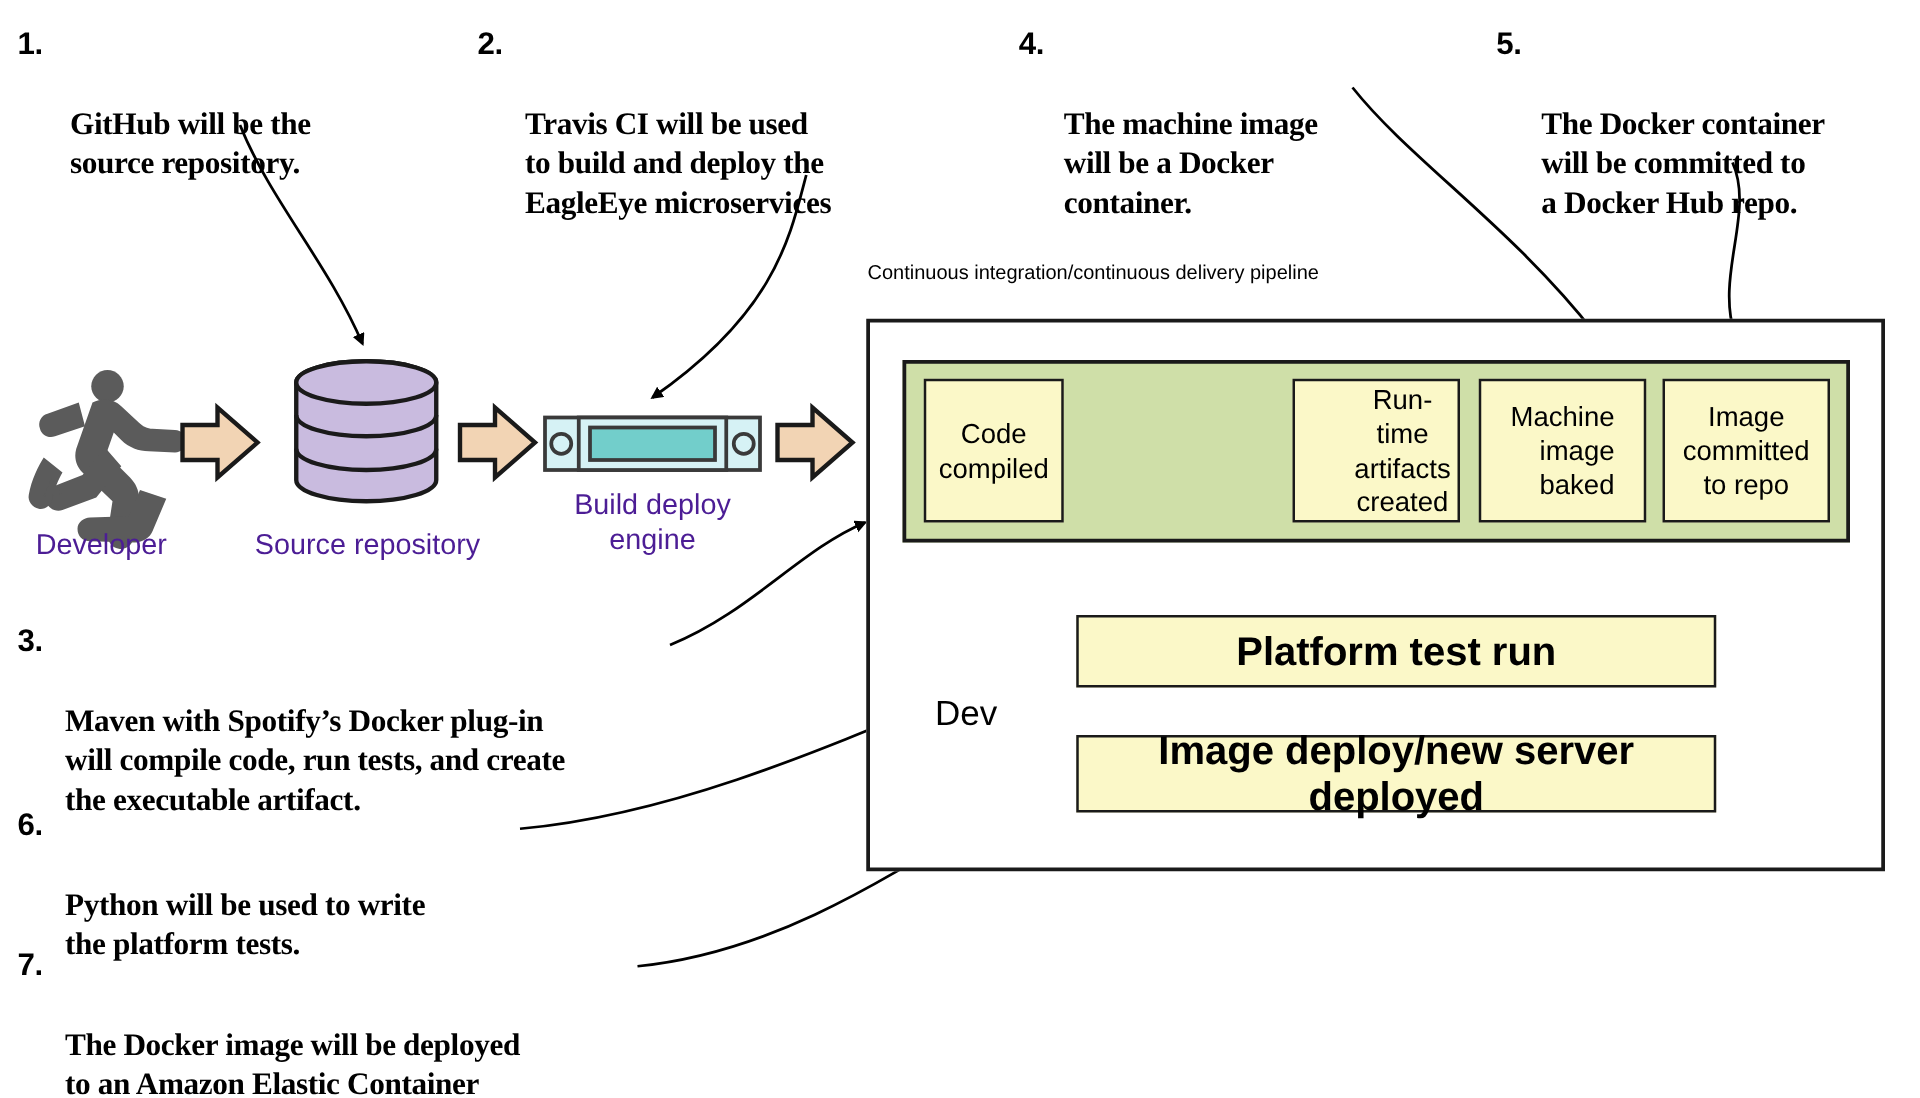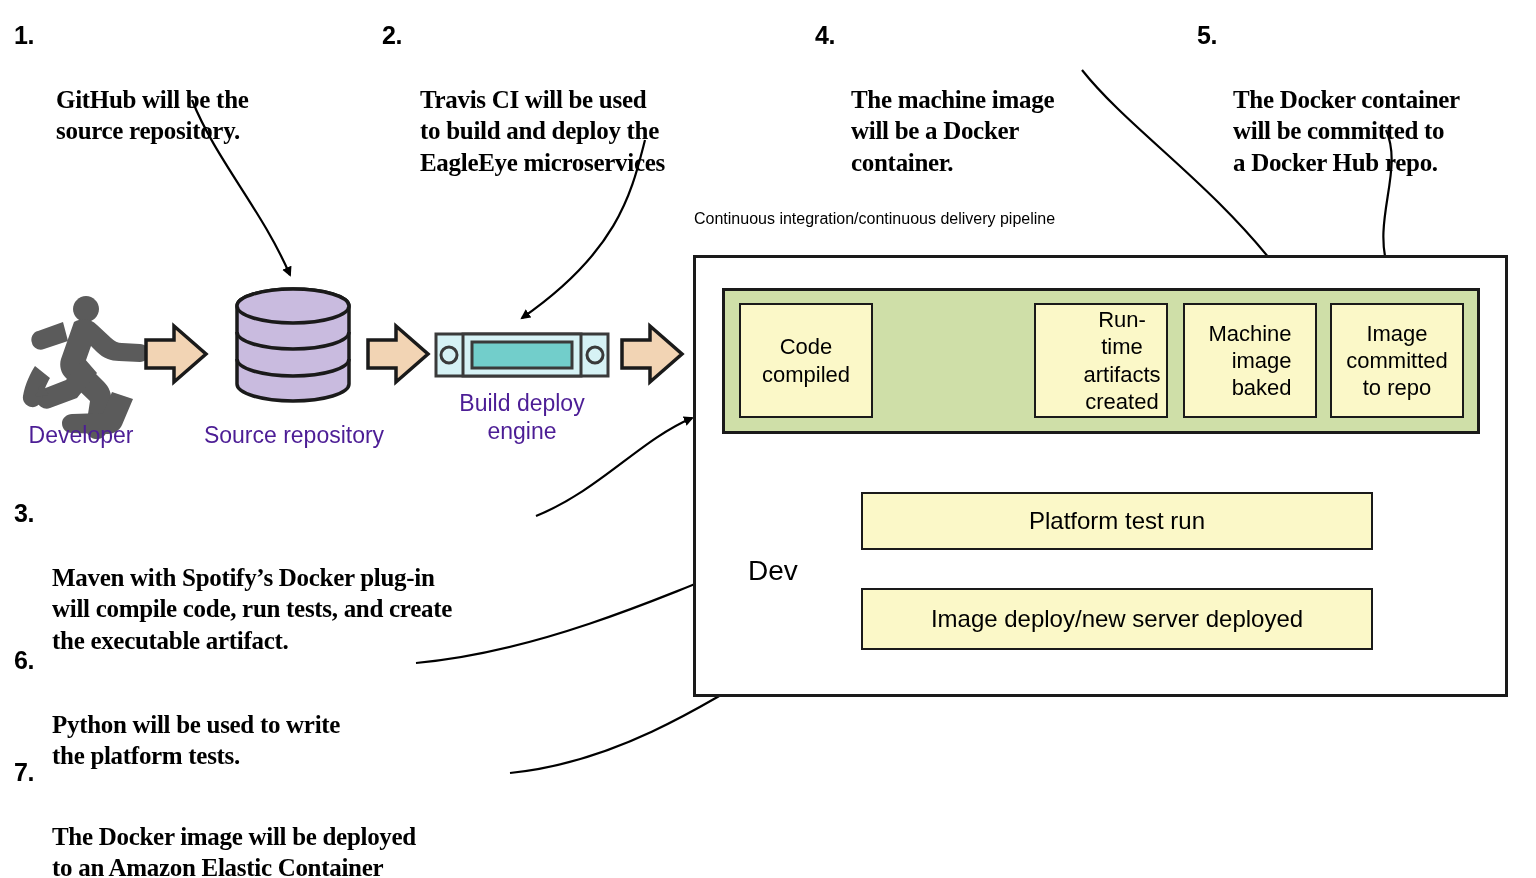--- a/index.html
+++ b/index.html
@@ -75,21 +75,22 @@
     padding: 2px;
   }
   .wide-box {
     position: absolute;
     box-sizing: border-box;
     border: 2px solid #1a1a1a;
     display: flex;
     align-items: center;
     justify-content: center;
     text-align: center;
-    font-size: 24px;
+    font-size: 32px;
+    font-weight: bold;
   }
   .dev-label {
     position: absolute;
     font-size: 28px;
   }
   svg.overlay {
     position: absolute;
     left: 0;
     top: 0;
     width: 1536px;
@@ -207,21 +208,21 @@
   <div class="label" style="left:188px; top:422px; width:212px;">Source repository</div>
   <div class="label" style="left:432px; top:390px; width:180px;">Build deploy
 engine</div>
 
   <div class="pipeline-title" style="left:694px; top:210px;">Continuous integration/continuous delivery pipeline</div>
 
   <div class="outer-box" style="left:693px; top:255px; width:815px; height:442px;"></div>
 
   <div class="green-band" style="left:722px; top:288px; width:758px; height:146px; background:#cfdfa8;"></div>
 
-  <div class="stage-box" style="left:739px; top:303px; width:134px; height:115px; background:#fbf8c8;">Code
+  <div class="stage-box" style="left:739px; top:303px; width:112px; height:115px; background:#fbf8c8;">Code
 compiled</div>
   <div class="stage-box" style="left:1034px; top:303px; width:134px; height:115px; background:#fbf8c8;padding-left:44px;">Run-time
 artifacts
 created</div>
   <div class="stage-box" style="left:1183px; top:303px; width:134px; height:115px; background:#fbf8c8;text-align:right;">Machine
 image
 baked</div>
   <div class="stage-box" style="left:1330px; top:303px; width:134px; height:115px; background:#fbf8c8;">Image
 committed
 to repo</div>

